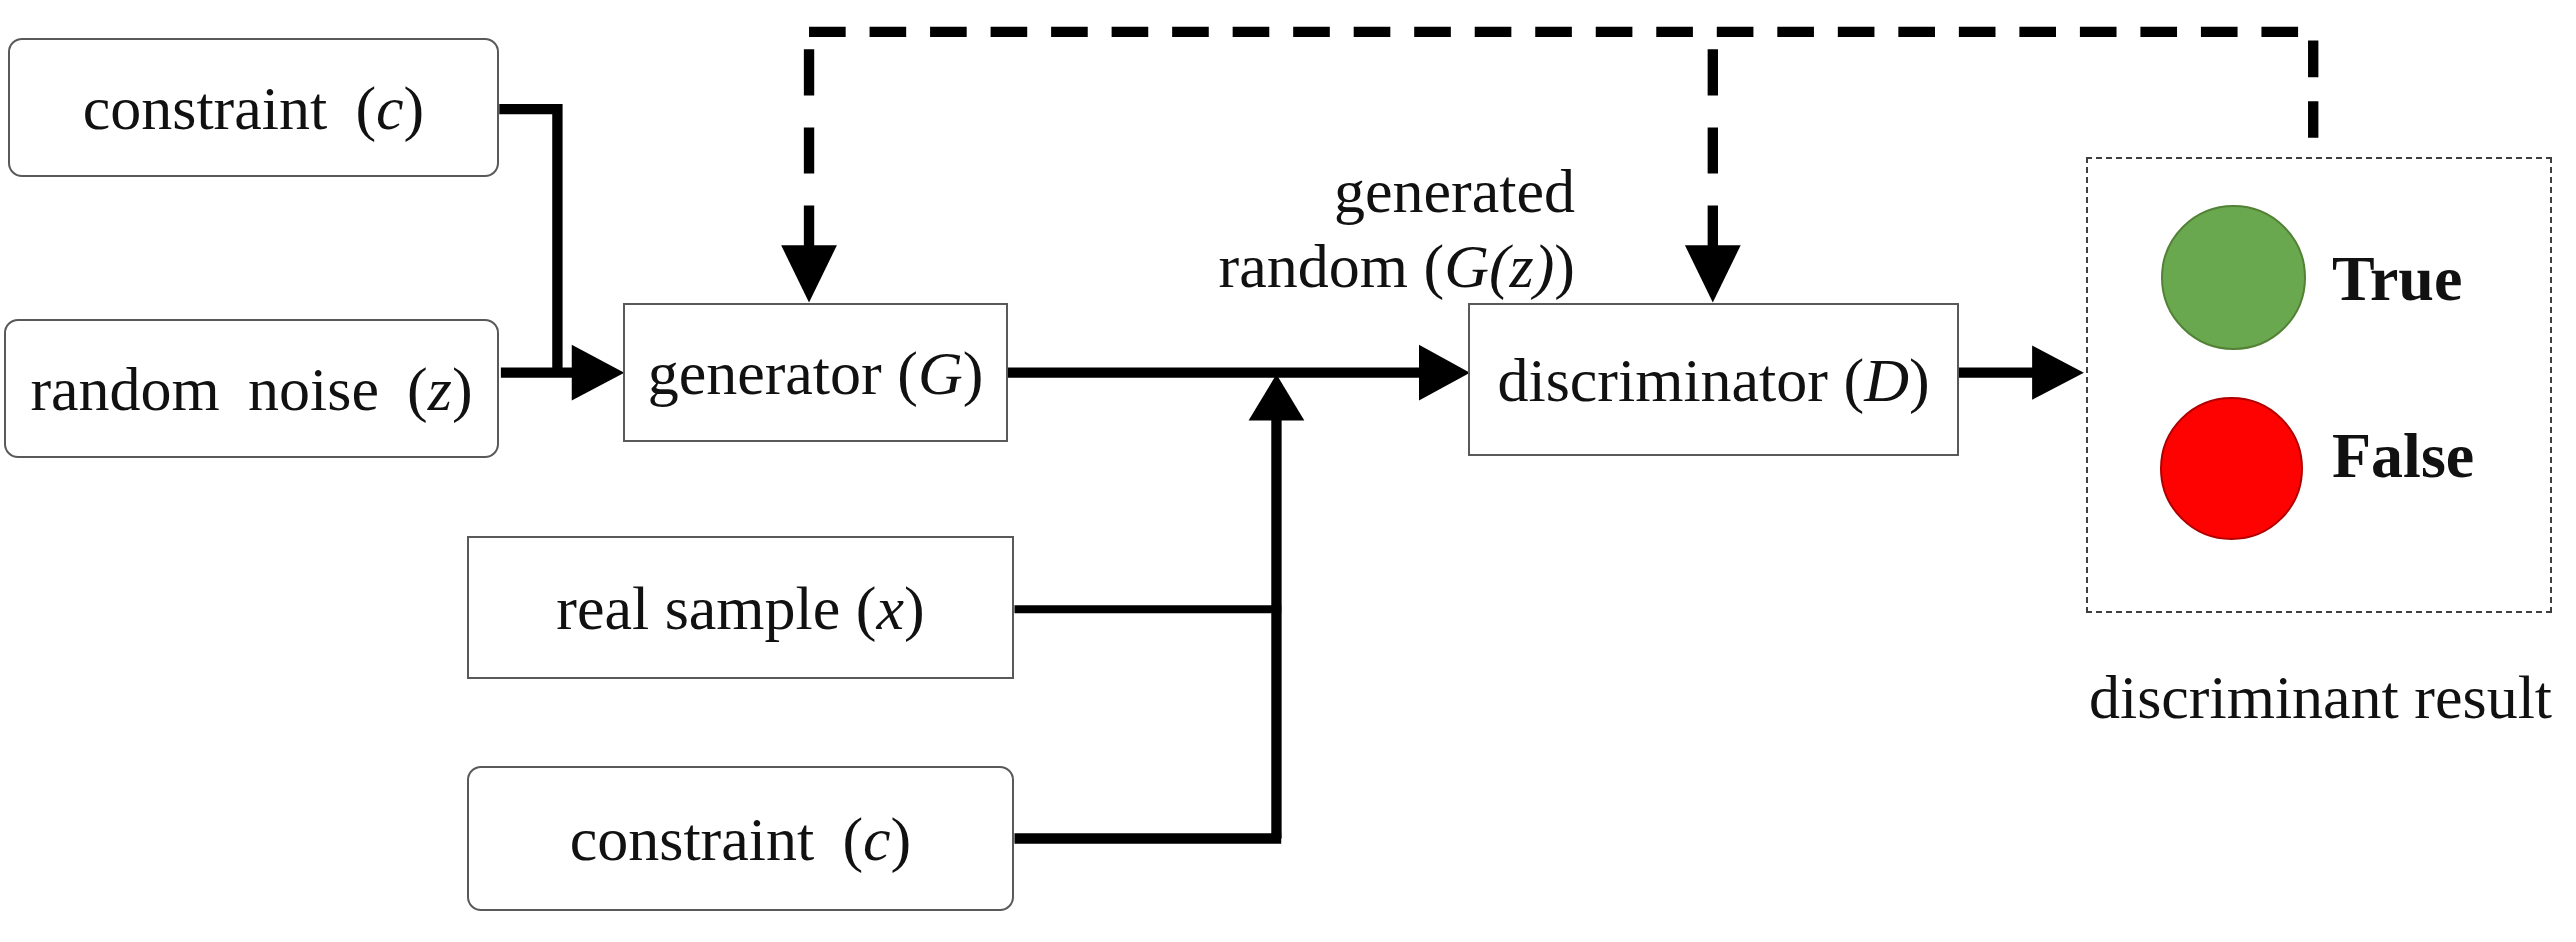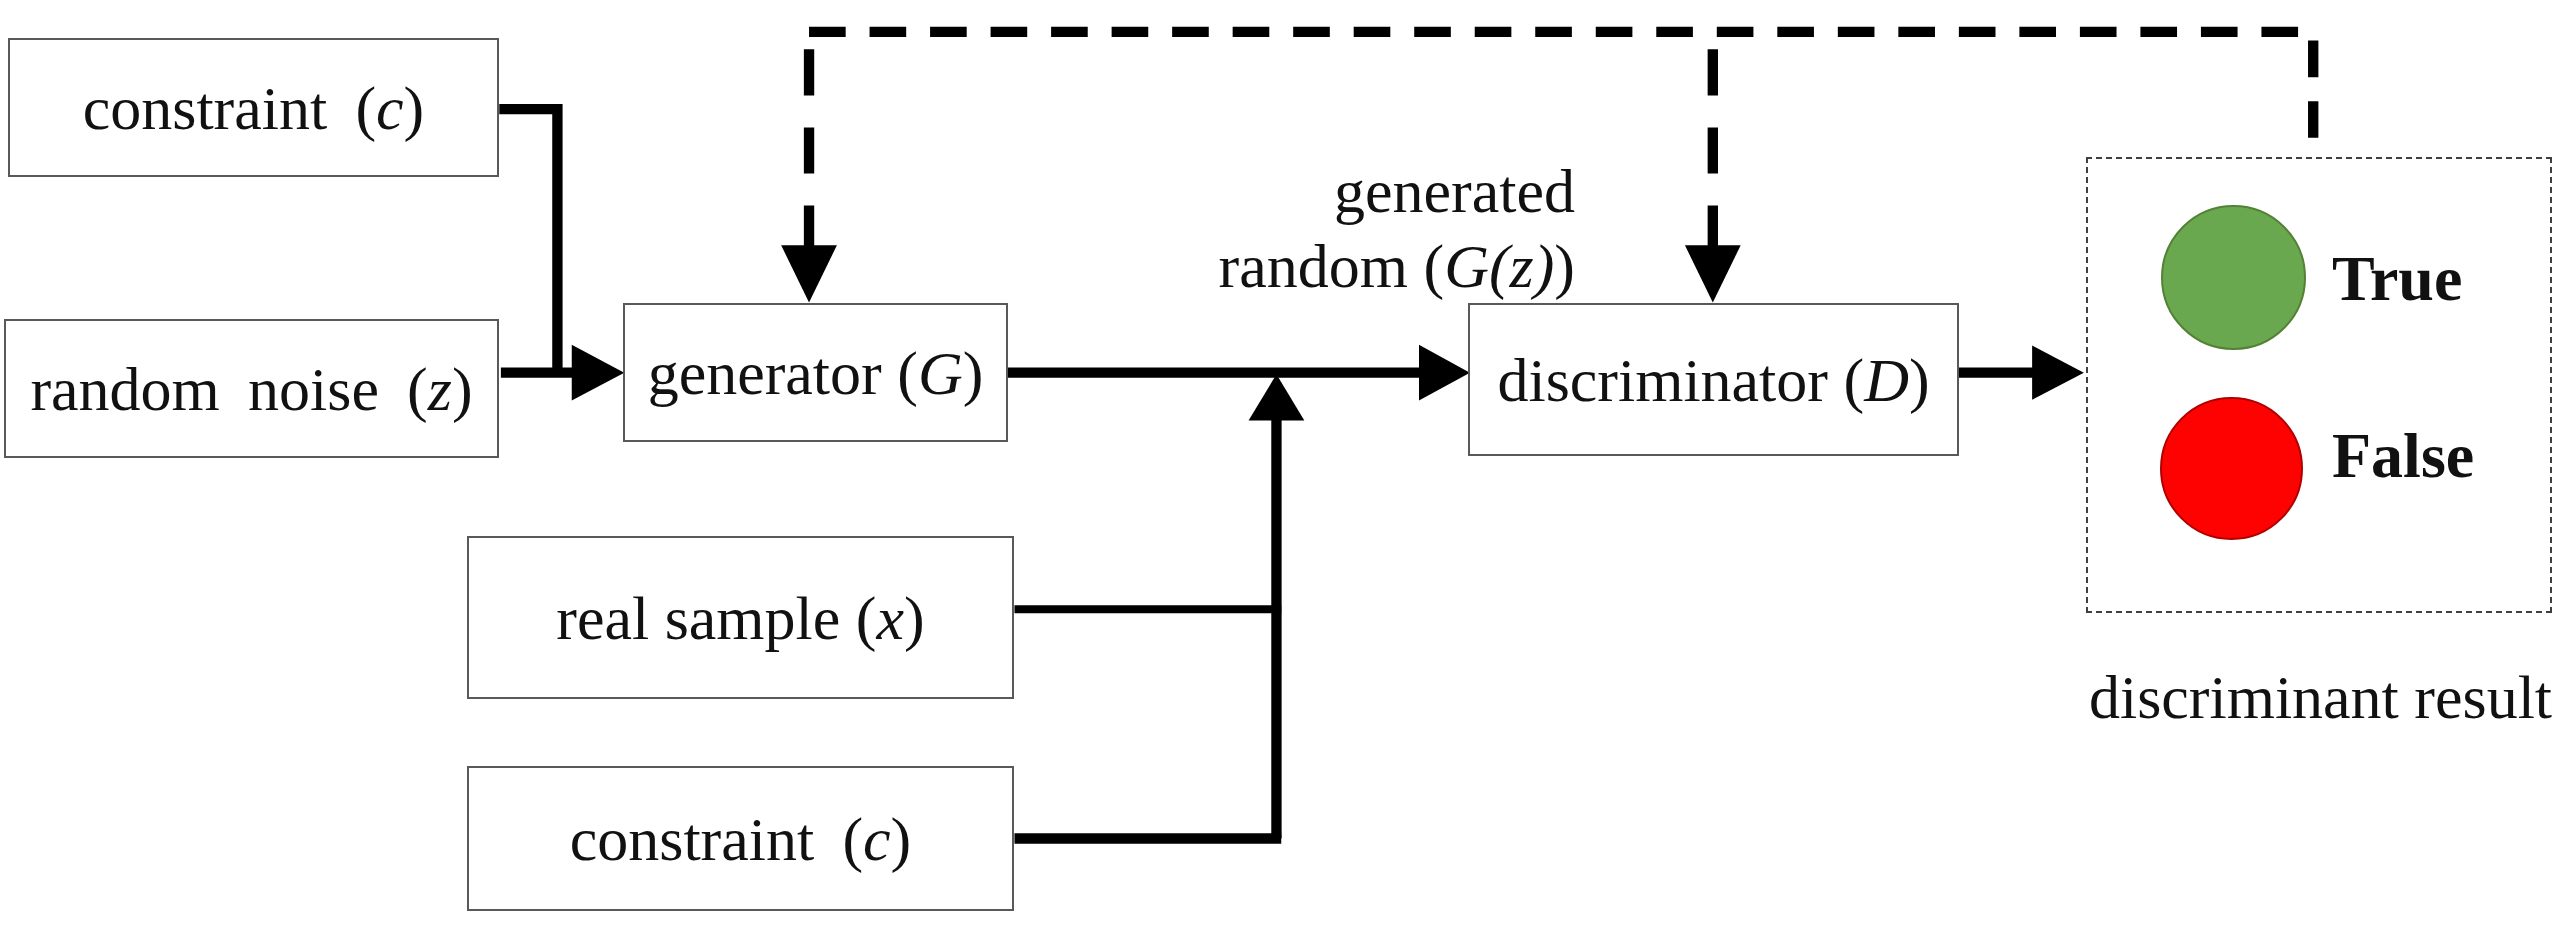--- a/index.html
+++ b/index.html
@@ -13,21 +13,21 @@
   }
   #connectors{position:absolute;left:0;top:0;width:2576px;height:942px;}
   .box{
     position:absolute;
     box-sizing:border-box;
     background:#ffffff;
     border:2.4px solid #595959;
     display:flex;align-items:center;justify-content:center;
     font-size:62px;line-height:1;white-space:nowrap;
   }
-  .wide{word-spacing:12.7px;}
+  .wide{word-spacing:12.7px;border-radius:14px;}
   .sym{font-style:italic;}
   .dashed-box{
     position:absolute;
     box-sizing:border-box;
     border:2.4px dashed #3f3f3f;
     background:#ffffff;
   }
   .circle{
     position:absolute;
     border-radius:50%;
@@ -83,21 +83,21 @@
   </div>
 
   <div class="box wide" style="left:4px;top:319px;width:495px;height:139px">
     <span><span>random noise (</span><span class="sym">z</span><span>)</span></span>
   </div>
 
   <div class="box" style="left:623px;top:303px;width:385px;height:139px">
     <span><span>generator (</span><span class="sym">G</span><span>)</span></span>
   </div>
 
-  <div class="box" style="left:467px;top:536px;width:547px;height:163px">
+  <div class="box" style="left:467px;top:536px;width:547px;height:143px">
     <span><span>real sample (</span><span class="sym">x</span><span>)</span></span>
   </div>
 
   <div class="box wide" style="left:467px;top:766px;width:547px;height:145px">
     <span><span>constraint (</span><span class="sym">c</span><span>)</span></span>
   </div>
 
   <div class="box" style="left:1468px;top:303px;width:491px;height:153px">
     <span><span>discriminator (</span><span class="sym">D</span><span>)</span></span>
   </div>

